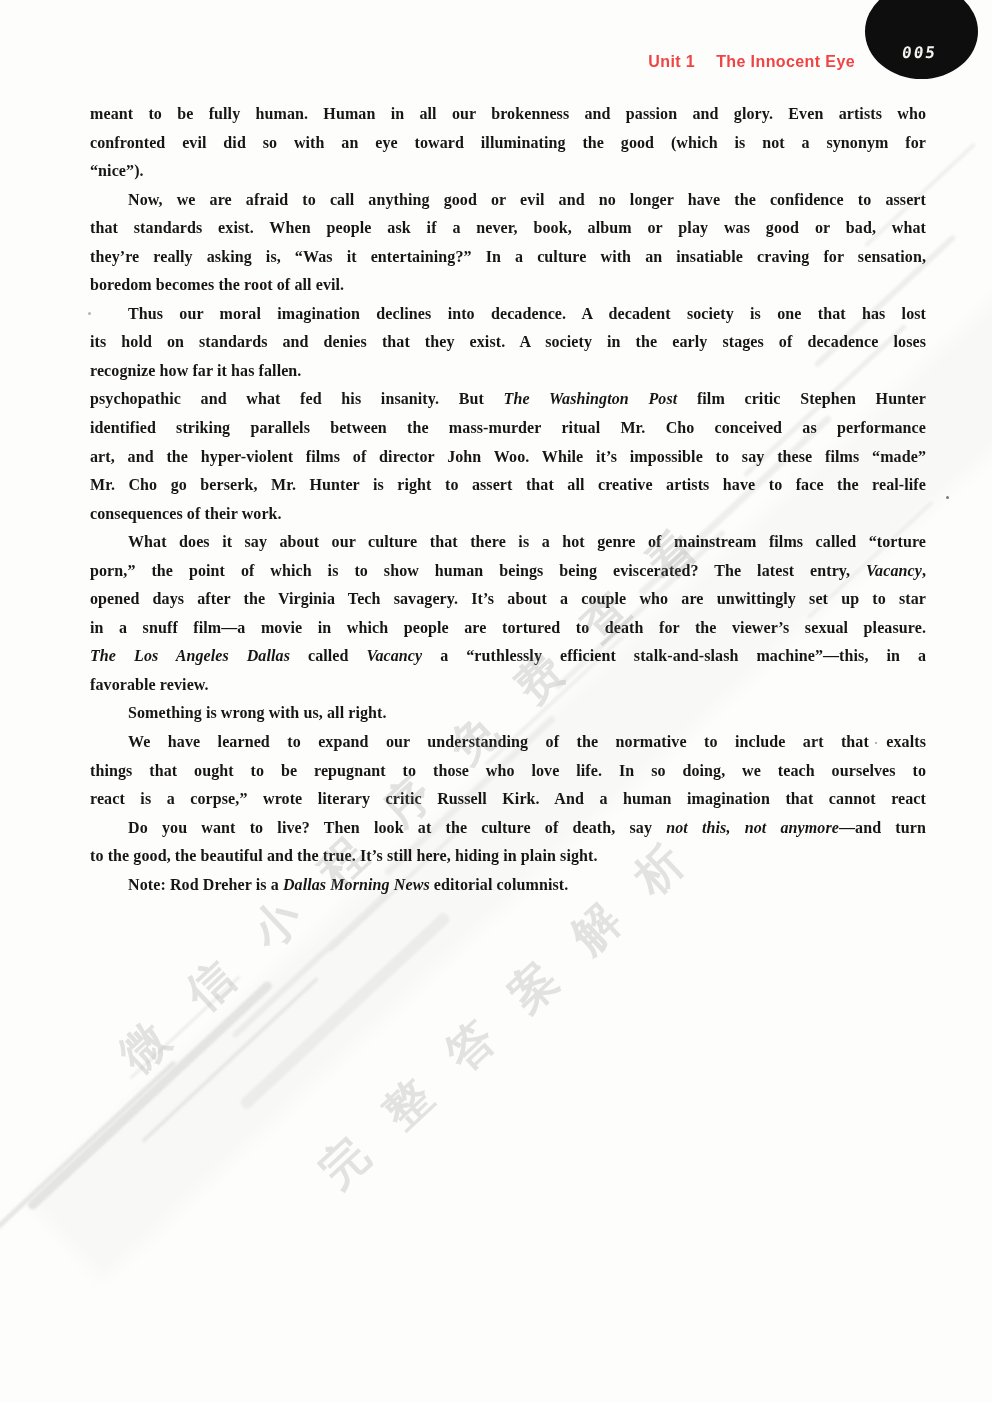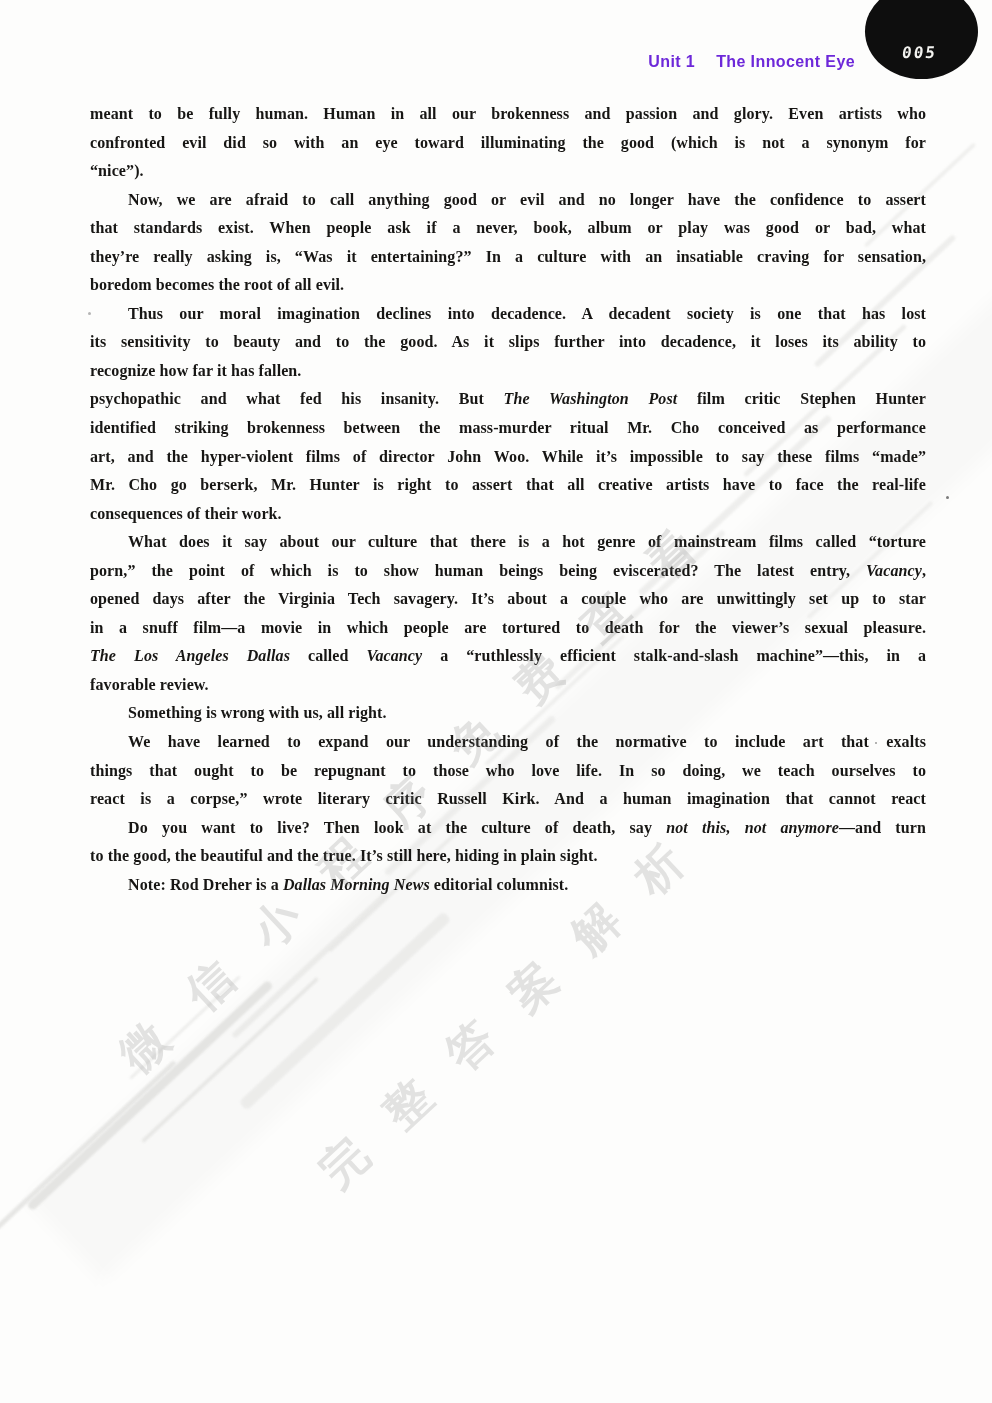--- a/index.html
+++ b/index.html
@@ -9,21 +9,21 @@
     font-family:"Liberation Serif","DejaVu Serif",serif;
   }
   .page{
     position:absolute;inset:0;background:#fdfdfc;
   }
 
   
   .header-line{
     position:absolute;top:53px;right:137px;z-index:4;
     font-family:"Liberation Sans","DejaVu Sans",sans-serif;
-    font-weight:700;font-size:16px;color:#6d28d9;letter-spacing:.4px;
+    font-weight:700;font-size:16px;color:#ef4444;letter-spacing:.4px;
     white-space:nowrap;
   }
   .unit-label{margin-right:21px;}
 
   .badge{
     position:absolute;left:865px;top:-16px;width:113px;height:95px;
     background:#0e0e0e;border-radius:50%;z-index:5;
   }
   .badge-number{
     position:absolute;left:0;right:4px;top:59px;text-align:center;
@@ -109,26 +109,26 @@
         <div class="line plast"><span>“nice”).</span></div>
       </div>
       <div>
         <div class="line ind"><span>Now, we are afraid to call anything good or evil and no longer have the confidence to assert</span></div>
         <div class="line"><span>that standards exist. When people ask if a never, book, album or play was good or bad, what</span></div>
         <div class="line"><span>they’re really asking is, “Was it entertaining?” In a culture with an insatiable craving for sensation,</span></div>
         <div class="line plast"><span>boredom becomes the root of all evil.</span></div>
       </div>
       <div>
         <div class="line ind"><span>Thus our moral imagination declines into decadence. A decadent society is one that has lost</span></div>
-        <div class="line"><span>its sensitivity to beauty and to the good. As it slips further into decadence, it loses its ability to</span></div>
+        <div class="line"><span>its hold on standards and denies that they exist. A society in the early stages of decadence loses</span></div>
         <div class="line plast"><span>recognize how far it has fallen.</span></div>
       </div>
       <div>
         <div class="line"><span>psychopathic and what fed his insanity. But </span><span class="bi">The Washington Post</span><span> film critic Stephen Hunter</span></div>
-        <div class="line"><span>identified striking brokenness between the mass-murder ritual Mr. Cho conceived as performance</span></div>
+        <div class="line"><span>identified striking parallels between the mass-murder ritual Mr. Cho conceived as performance</span></div>
         <div class="line"><span>art, and the hyper-violent films of director John Woo. While it’s impossible to say these films “made”</span></div>
         <div class="line"><span>Mr. Cho go berserk, Mr. Hunter is right to assert that all creative artists have to face the real-life</span></div>
         <div class="line plast"><span>consequences of their work.</span></div>
       </div>
       <div>
         <div class="line ind"><span>What does it say about our culture that there is a hot genre of mainstream films called “torture</span></div>
         <div class="line"><span>porn,” the point of which is to show human beings being eviscerated? The latest entry, </span><span class="bi">Vacancy</span><span>,</span></div>
         <div class="line"><span>opened days after the Virginia Tech savagery. It’s about a couple who are unwittingly set up to star</span></div>
         <div class="line"><span>in a snuff film—a movie in which people are tortured to death for the viewer’s sexual pleasure.</span></div>
         <div class="line"><span class="bi">The Los Angeles Dallas</span><span> called </span><span class="bi">Vacancy</span><span> a “ruthlessly efficient stalk-and-slash machine”—this, in a</span></div>

